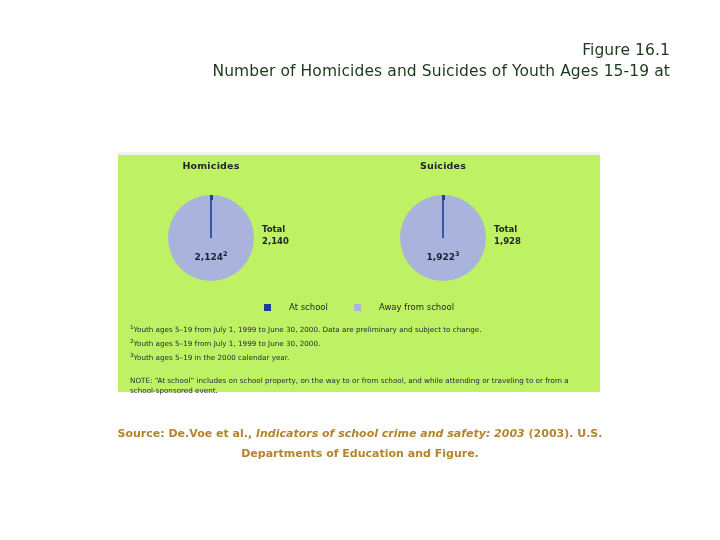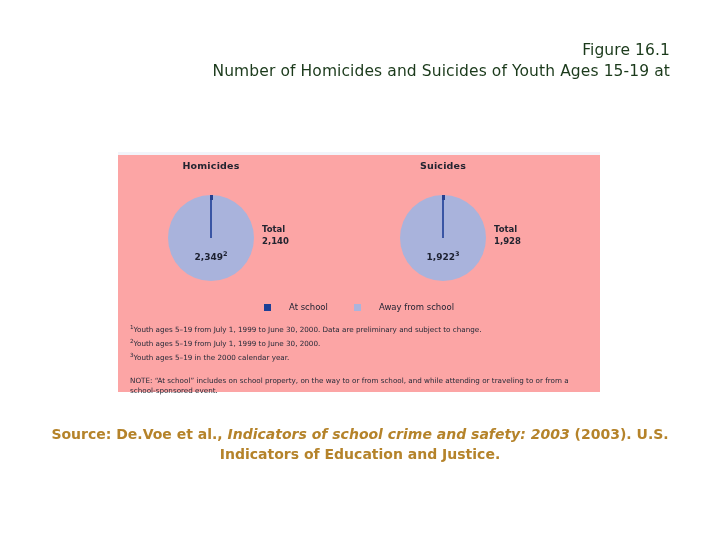--- a/index.html
+++ b/index.html
@@ -31,21 +31,21 @@
   }
   .slide-title .tline { display: block; white-space: nowrap; }
 
   
   .figure-panel {
     position: absolute;
     left: 118px;
     top: 152px;
     width: 482px;
     height: 240px;
-    background: #fca5a5;
+    background: #bef264;
     box-sizing: border-box;
   }
   .panel-topstripe {
     position: absolute;
     left: 0; top: 0;
     width: 100%;
     height: 3px;
     background: #f2f4fa;
   }
 
@@ -209,21 +209,21 @@
   }
 
   
   .source-credit {
     position: absolute;
     left: 50px;
     top: 424px;
     width: 620px;
     text-align: center;
     font-family: "DejaVu Sans", sans-serif;
-    font-size: 14px;
+    font-size: 11px;
     line-height: 20px;
     color: #b5832a;
     font-weight: bold;
   }
   .source-credit .src-italic { font-style: italic; font-weight: bold; }
   .source-credit .sline { display: block; }
 </style>
 </head>
 <body>
 
@@ -241,21 +241,21 @@
       <div class="chart-heading">Homicides</div>
 
 
       <div class="pie-wrap">
         <div class="pie"></div>
         <div class="pie-sliver"></div>
         <div class="pie-sliver-cap"></div>
       </div>
 
       <div class="slice-label-bottom">
-        <span>2,349</span><sup>2</sup>
+        <span>2,124</span><sup>2</sup>
       </div>
 
       <div class="total-block">
         <div>Total</div>
         <div>2,140</div>
       </div>
     </div>
 
     <div class="chart-unit suicides">
       <div class="chart-heading">Suicides</div>
@@ -292,14 +292,14 @@
   <div class="footnotes">
     <span class="footnote-line"><sup>1</sup><span>Youth ages 5–19 from July 1, 1999 to June 30, 2000. Data are preliminary and subject to change.</span></span>
     <span class="footnote-line"><sup>2</sup><span>Youth ages 5–19 from July 1, 1999 to June 30, 2000.</span></span>
     <span class="footnote-line"><sup>3</sup><span>Youth ages 5–19 in the 2000 calendar year.</span></span>
     <span class="note-block">NOTE: “At school” includes on school property, on the way to or from school, and while attending or traveling to or from a school-sponsored event.</span>
   </div>
 </div>
 
 <div class="source-credit">
   <span class="sline"><span>Source: De.Voe et al., </span><span class="src-italic">Indicators of school crime and safety: 2003</span><span> (2003). U.S.</span></span>
-  <span class="sline">Indicators of Education and Justice.</span>
+  <span class="sline">Departments of Education and Figure.</span>
 </div>
 
 </body></html>

